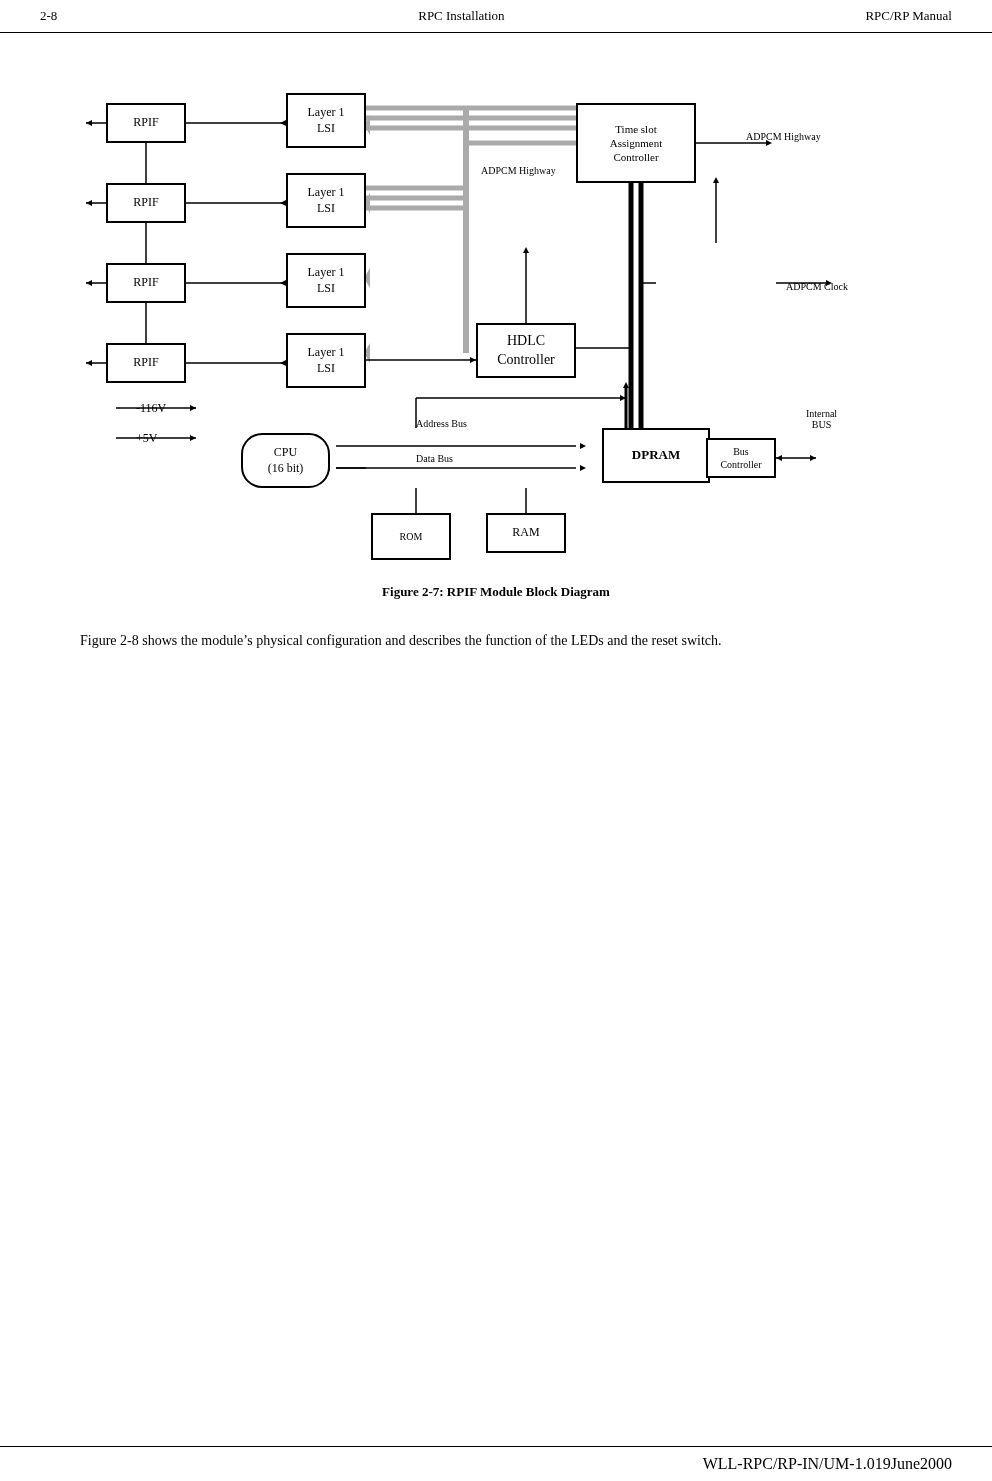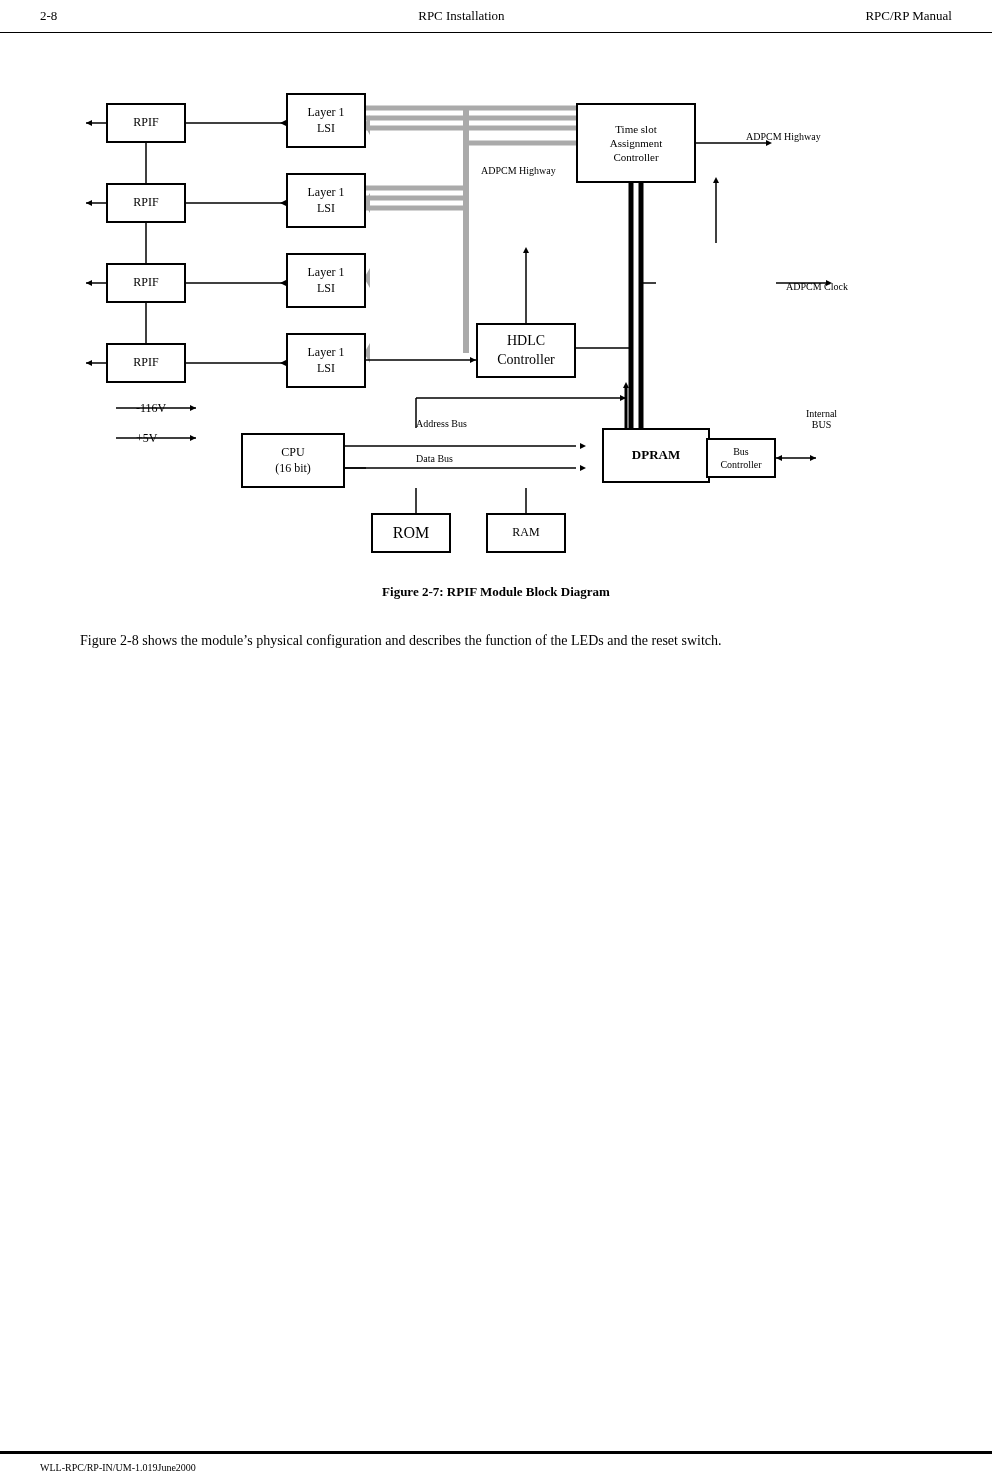--- a/index.html
+++ b/index.html
@@ -16,24 +16,24 @@
       display: flex;
       justify-content: space-between;
       padding: 8px 40px;
       border-bottom: 1px solid #000;
       font-size: 13px;
       align-items: center;
     }
 
     .page-footer {
       display: flex;
-      justify-content: flex-start;
+      justify-content: flex-end;
       padding: 8px 40px;
-      border-top: 3px solid #000000;
-      font-size: 10px;
+      border-top: 1px solid #000000;
+      font-size: 16px;
       position: absolute;
       bottom: 0;
       width: 100%;
     }
 
     .page-content {
       padding: 20px 80px 60px 80px;
     }
 
     .intro-text {
@@ -78,30 +78,30 @@
     
     .tsac { left: 490px; top: 50px; width: 120px; height: 80px; font-size: 11px; }
 
     
     .pcm-gen { left: 570px; top: 190px; width: 120px; height: 80px; font-size: 11px; }
 
     
     .hdlc { left: 390px; top: 270px; width: 100px; height: 55px; font-size: 14px; }
 
     
-    .cpu { left: 155px; top: 380px; width: 104px; height: 55px; font-size: 12px; }
+    .cpu { left: 155px; top: 380px; width: 89px; height: 55px; font-size: 12px; border-radius: 21px; }
 
     
     .dpram { left: 516px; top: 375px; width: 108px; height: 55px; font-size: 13px; font-weight: bold; }
 
     
     .bus-ctrl { left: 620px; top: 385px; width: 70px; height: 40px; font-size: 10px; }
 
     
-    .rom { left: 285px; top: 460px; width: 80px; height: 40px; font-size: 16px; }
+    .rom { left: 285px; top: 460px; width: 80px; height: 47px; font-size: 10px; }
 
     
     .ram { left: 400px; top: 460px; width: 80px; height: 40px; font-size: 12px; }
 
     
     .diagram-svg {
       position: absolute;
       top: 0; left: 0;
       width: 100%;
       height: 100%;

